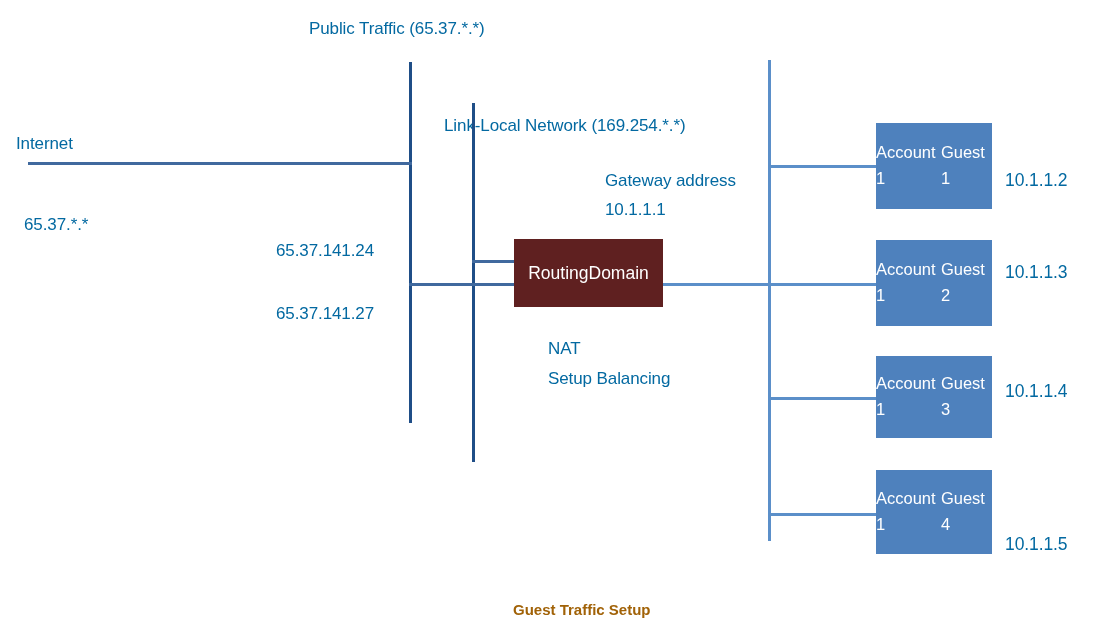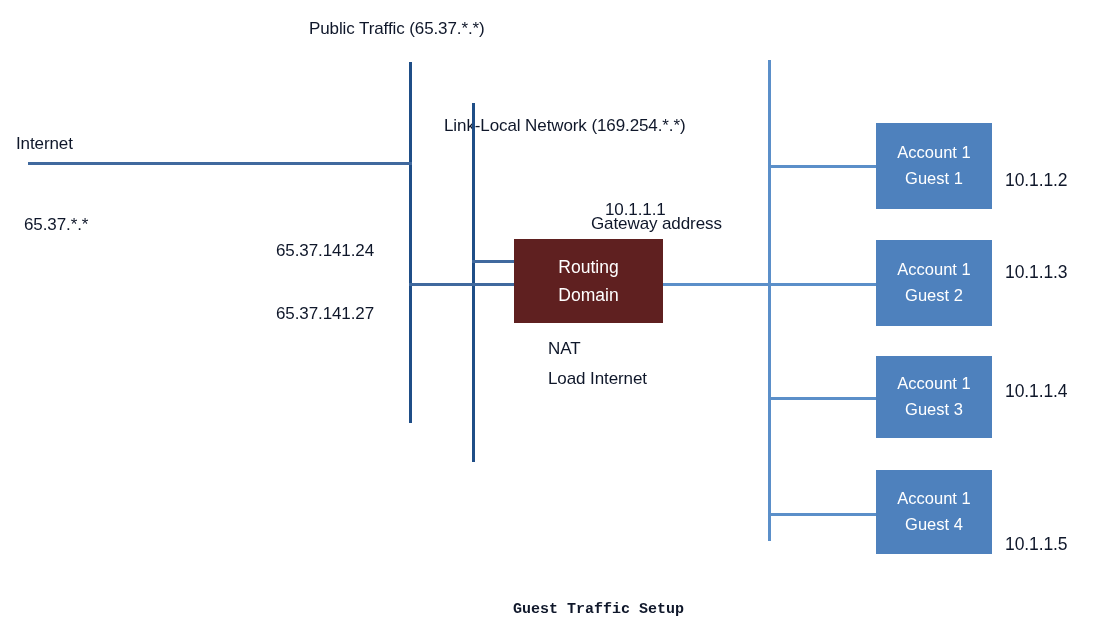--- a/index.html
+++ b/index.html
@@ -12,21 +12,21 @@
   }
   #diagram-root {
     position: relative;
     width: 1105px;
     height: 628px;
     background: #ffffff;
     overflow: hidden;
   }
   .lbl {
     position: absolute;
-    color: #0f172a;
+    color: #0369a1;
     font-family: "Liberation Sans", sans-serif;
     font-size: 17px;
     line-height: 1.32;
     white-space: nowrap;
     letter-spacing: -0.1px;
   }
   .lbl-ip {
     font-size: 17.5px;
   }
   .vline {
@@ -42,43 +42,43 @@
     height: 3px;
     background: #40699E;
   }
   .hline.light {
     background: #5B8FC9;
   }
   .node-box {
     position: absolute;
     box-sizing: border-box;
     display: flex;
-    flex-direction: column;
+    flex-direction: row;
     align-items: center;
     justify-content: center;
     color: #ffffff;
     font-family: "Liberation Sans", sans-serif;
     font-size: 16.5px;
     line-height: 1.55;
   }
   .node-box.guest {
     background: #4E81BD;
   }
   .node-box.router {
     background: #5F2020;
     font-size: 17.5px;
     line-height: 1.6;
   }
   .node-box span {
     display: block;
   }
   .caption {
     position: absolute;
-    color: #0f172a;
-    font-family: Liberation Mono, monospace;
+    color: #a16207;
+    font-family: Liberation Sans, sans-serif;
     font-size: 15px;
     font-weight: bold;
     white-space: nowrap;
   }
 </style>
 </head>
 <body>
 
 <div id="diagram-root">
 
@@ -102,30 +102,30 @@
   <div class="lbl" style="left:276px; top:240px;">65.37.141.24</div>
 
   <div class="lbl" style="left:276px; top:271px;margin-top:32px;">65.37.141.27</div>
 
   <div class="hline" style="left:472px; top:260px; width:46px;"></div>
 
   <div class="hline" style="left:409px; top:283px; width:109px;"></div>
 
   <div class="hline light" style="left:661px; top:283px; width:110px;"></div>
 
-  <div class="node-box router" style="left:514px; top:239px; width:149px; height:84px;">
+  <div class="node-box router" style="left:514px; top:239px; width:149px; height:68px;">
     <span>Routing</span>
     <span>Domain</span>
   </div>
 
   <div class="lbl" style="left:548px; top:338px;">NAT</div>
 
-  <div class="lbl" style="left:548px; top:368px;">Load Internet</div>
+  <div class="lbl" style="left:548px; top:368px;">Setup Balancing</div>
 
-  <div class="lbl" style="left:591px; top:170px;margin-top:43px;">Gateway address</div>
+  <div class="lbl" style="left:605px; top:170px;">Gateway address</div>
 
   <div class="lbl" style="left:605px; top:199px;">10.1.1.1</div>
 
   <div class="hline light" style="left:768px; top:165px; width:110px;"></div>
   <div class="hline light" style="left:768px; top:283px; width:110px;"></div>
   <div class="hline light" style="left:768px; top:397px; width:110px;"></div>
   <div class="hline light" style="left:768px; top:513px; width:110px;"></div>
 
   <div class="node-box guest" style="left:876px; top:123px; width:116px; height:86px;">
     <span>Account 1</span>

